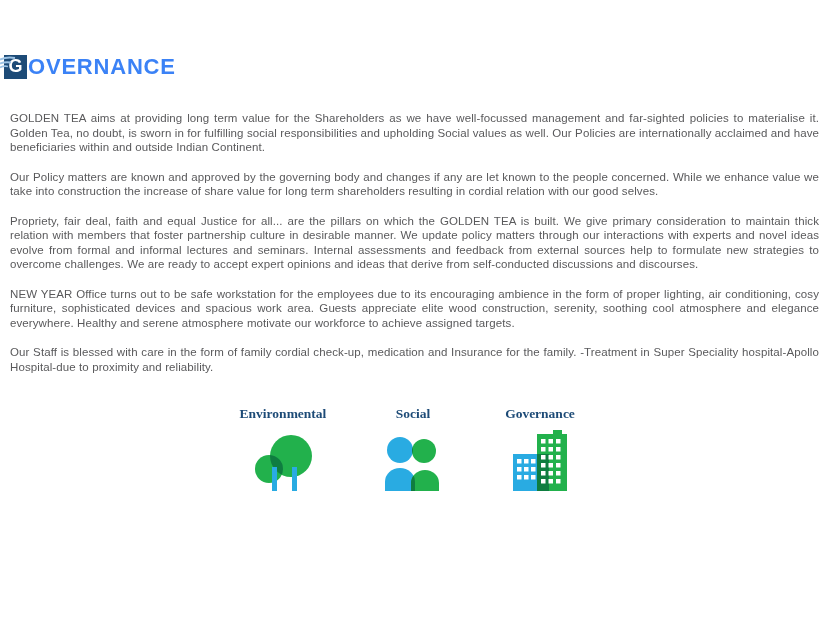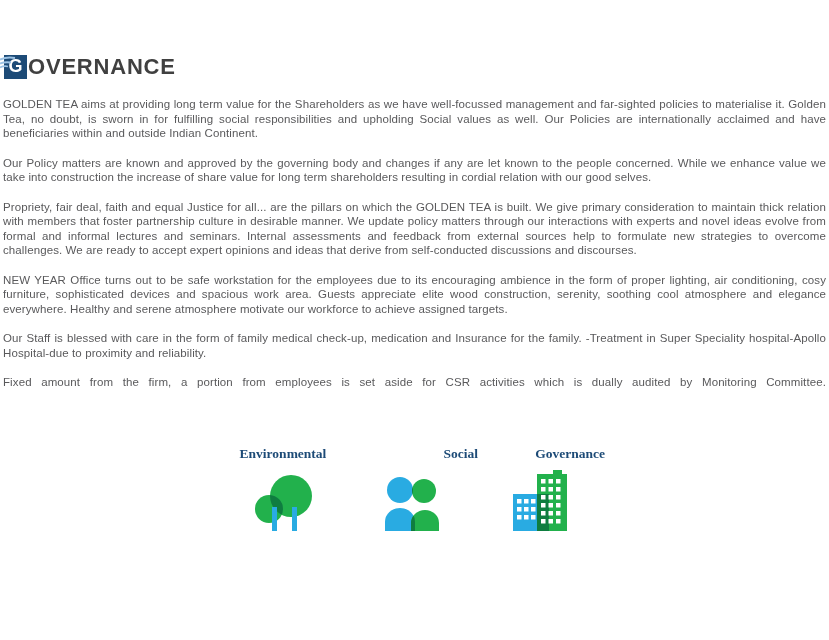--- a/index.html
+++ b/index.html
@@ -24,55 +24,55 @@
     width:23px;height:24px;
     background:#1d4b77;
     color:#ffffff;
     display:inline-flex;align-items:center;justify-content:center;
     font-weight:bold;font-size:18px;
     margin-right:1px;
     flex:0 0 auto;
   }
   .swoosh{position:absolute;left:-4px;top:1px;}
   .heading-rest{
-    color:#404040;
+    color:#3b82f6;
     font-weight:bold;
     font-size:22px;
     letter-spacing:0.8px;
     line-height:24px;
   }
   
   .content{
-    margin-top:18px;
-    padding:0 3px;
+    margin-top:32px;
+    padding:0 10px;
   }
   .content p{
     margin:0 0 15px 0;
     font-size:11.5px;
     letter-spacing:0.1px;
     line-height:14.5px;
     color:#59595b;
     text-align:justify;
   }
   .content p.justify-all{ text-align:justify; text-align-last:justify; }
   
   .esg{
     position:relative;
     height:95px;
-    margin-top:56px;
+    margin-top:32px;
     padding-left:28px;
   }
   .esg-col{
     position:absolute;top:0;
     width:130px;
     text-align:center;
   }
   .esg-col.c0{left:218px;}
-  .esg-col.c1{left:348px;text-align:right;}
-  .esg-col.c2{left:475px;text-align:right;}
+  .esg-col.c1{left:348px;}
+  .esg-col.c2{left:475px;}
   .esg-label{
     font-family:"Liberation Serif",serif;
     font-weight:bold;
     font-size:13.5px;
     color:#1d4b77;
     margin-bottom:7px;
   }
   .esg-icon{display:block;margin:0 auto;}
 </style>
 </head>
@@ -90,22 +90,21 @@
       <span>G</span>
     </span>
     <span class="heading-rest">OVERNANCE</span>
   </div>
 
   <div class="content">
     <p>GOLDEN TEA aims at providing long term value for the Shareholders as we have well-focussed management and far-sighted policies to materialise it. Golden Tea, no doubt, is sworn in for fulfilling social responsibilities and upholding Social values as well. Our Policies are internationally acclaimed and have beneficiaries within and outside Indian Continent.</p>
     <p>Our Policy matters are known and approved by the governing body and changes if any are let known to the people concerned. While we enhance value we take into construction the increase of share value for long term shareholders resulting in cordial relation with our good selves.</p>
     <p>Propriety, fair deal, faith and equal Justice for all... are the pillars on which the GOLDEN TEA is built. We give primary consideration to maintain thick relation with members that foster partnership culture in desirable manner. We update policy matters through our interactions with experts and novel ideas evolve from formal and informal lectures and seminars. Internal assessments and feedback from external sources help to formulate new strategies to overcome challenges. We are ready to accept expert opinions and ideas that derive from self-conducted discussions and discourses.</p>
     <p>NEW YEAR Office turns out to be safe workstation for the employees due to its encouraging ambience in the form of proper lighting, air conditioning, cosy furniture, sophisticated devices and spacious work area. Guests appreciate elite wood construction, serenity, soothing cool atmosphere and elegance everywhere. Healthy and serene atmosphere motivate our workforce to achieve assigned targets.</p>
-    <p>Our Staff is blessed with care in the form of family medical check-up, medication and Insurance for the family. -Treatment in Super Speciality hospital-Apollo Hospital-due to proximity and reliability.</p>
-    <p class="justify-all">Fixed amount from the firm, a portion from employees is set aside for CSR activities which is dually audited by Monitoring Committee.</p>
+    <p>Our Staff is blessed with care in the form of family cordial check-up, medication and Insurance for the family. -Treatment in Super Speciality hospital-Apollo Hospital-due to proximity and reliability.</p>
   </div>
 
   <div class="esg">
 
     <div class="esg-col c0">
       <div class="esg-label">Environmental</div>
       <svg class="esg-icon" width="80" height="64" viewBox="0 0 80 64">
         <defs>
           <clipPath id="treeBigClip">
               <circle cx="48" cy="27" r="21"></circle>

